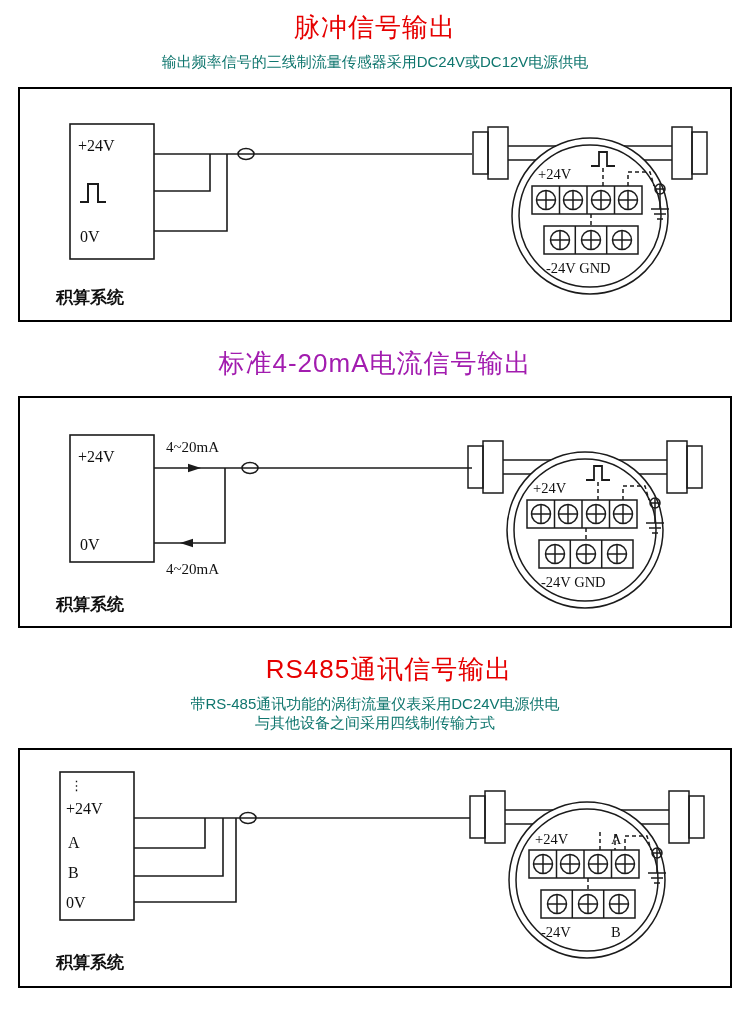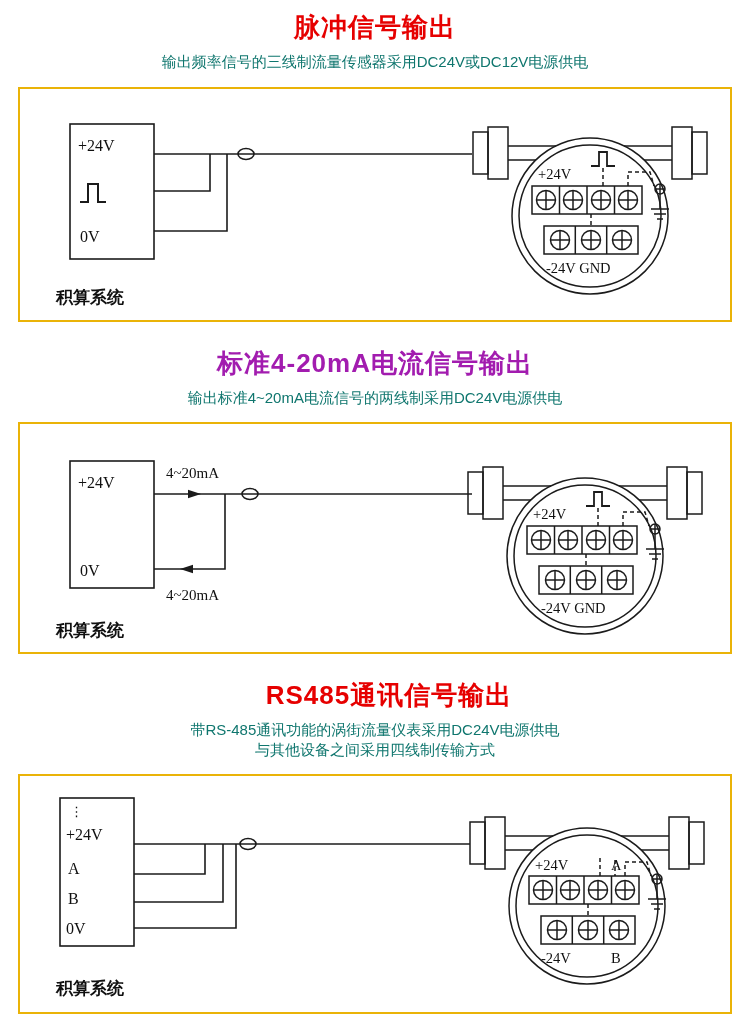--- a/index.html
+++ b/index.html
@@ -1,21 +1,21 @@
 <!DOCTYPE html>
 <html><head>
 <meta charset="utf-8">
 <style>
   html,body{margin:0;padding:0;background:#ffffff;}
   body{width:750px;font-family:"Liberation Sans",sans-serif;color:#111;}
   .sec{text-align:center;}
-  .title{font-size:26px;font-weight:700;margin:10px 0 7px;letter-spacing:1px;}
+  .title{font-size:26px;font-weight:400;margin:10px 0 7px;letter-spacing:1px;}
   .sec + .sec .title{margin-top:24px;}
   .subtitle{font-size:15px;color:#0f766e;line-height:1.3;}
-  .frame{width:710px;margin:15px auto 12px;border:2px solid #eab308;background:#fff;}
+  .frame{width:710px;margin:15px auto 12px;border:2px solid #000000;background:#fff;}
   .frame svg{display:block;}
   .lbl{font-family:"Liberation Serif",serif;font-size:16px;fill:#101010;}
   .mlbl{font-family:"Liberation Serif",serif;font-size:14.5px;fill:#101010;}
   .wlbl{font-family:"Liberation Serif",serif;font-size:15px;fill:#101010;}
   .dots{font-size:13px;fill:#101010;}
   .sys{font-size:17px;font-weight:bold;fill:#101010;font-family:"Liberation Sans",sans-serif;}
 </style>
 </head>
 <body>
 
@@ -99,21 +99,20 @@
           <polyline points="1,-50 9,-50 9,-64 17,-64 17,-50 25,-50" fill="none" stroke="#1b1b1b" stroke-width="1.8"></polyline>
           <text class="mlbl" x="-52" y="-37">+24V</text>
           <text class="mlbl" x="-44" y="57">-24V GND</text>
         </g>
       </svg>
     </div>
   </section>
 
   <section class="sec">
     <h2 class="title" style="color: #a21caf;">标准4-20mA电流信号输出</h2>
-    <div class="subtitle">输出标准4~20mA电流信号的两线制采用DC24V电源供电</div>
     <div class="frame">
       <svg width="710" height="228" viewBox="0 0 710 228">
         <g fill="none" stroke="#1b1b1b" stroke-width="1.6">
           <rect x="50" y="37" width="84" height="127"></rect>
         </g>
         <text class="lbl" x="58" y="64">+24V</text>
         <text class="lbl" x="60" y="152">0V</text>
         <g fill="none" stroke="#1b1b1b" stroke-width="1.6">
           <line x1="134" y1="70" x2="452" y2="70"></line>
           <polyline points="134,145 205,145 205,70"></polyline>

